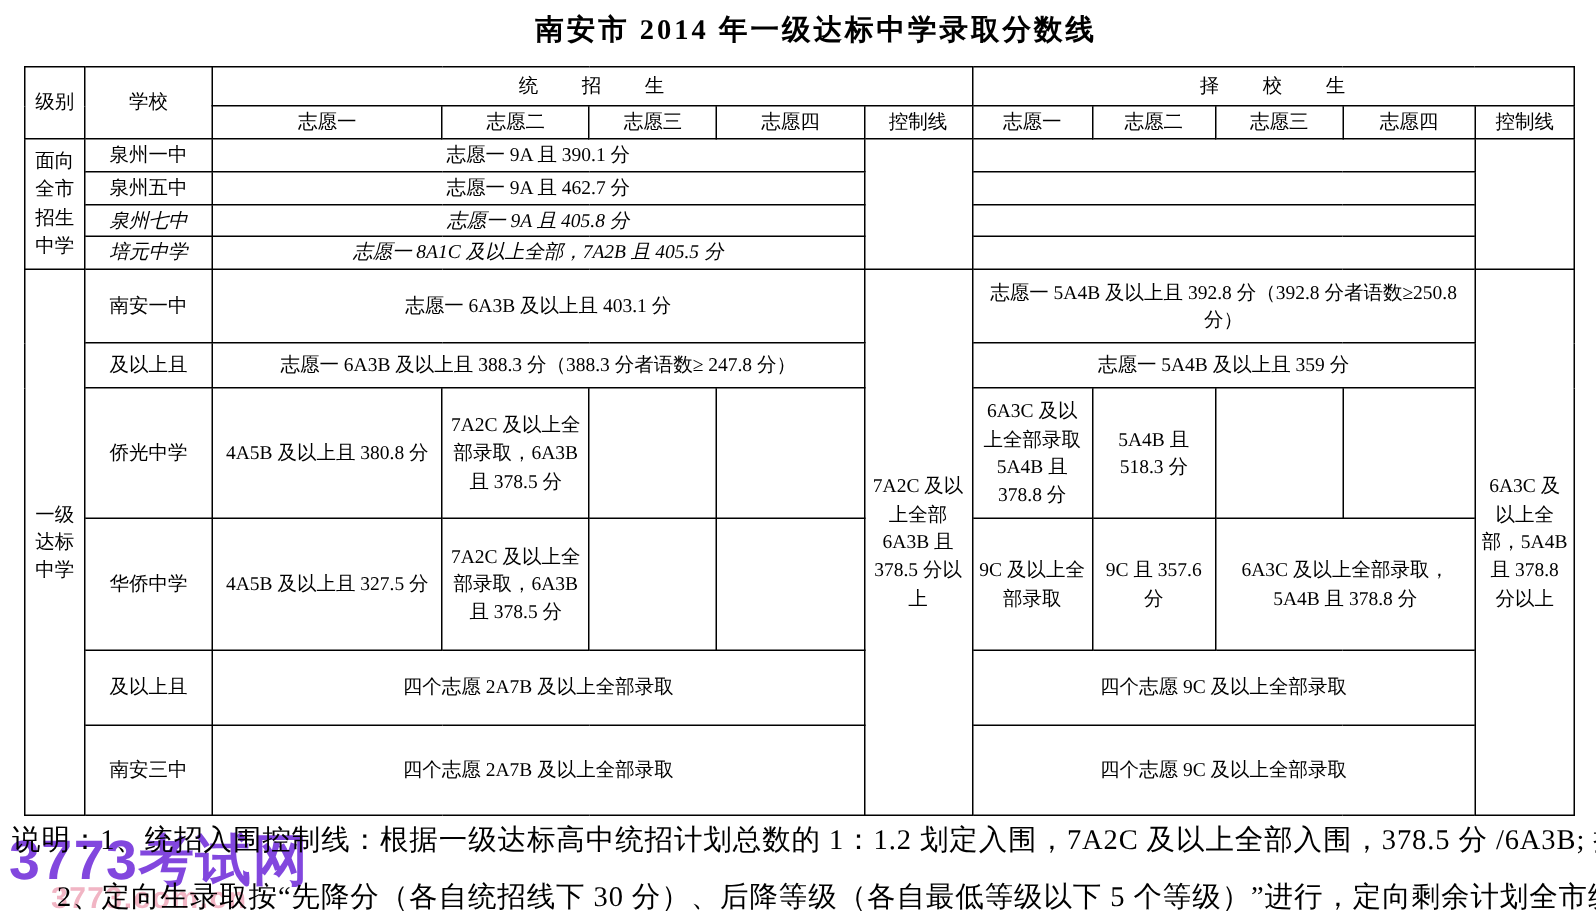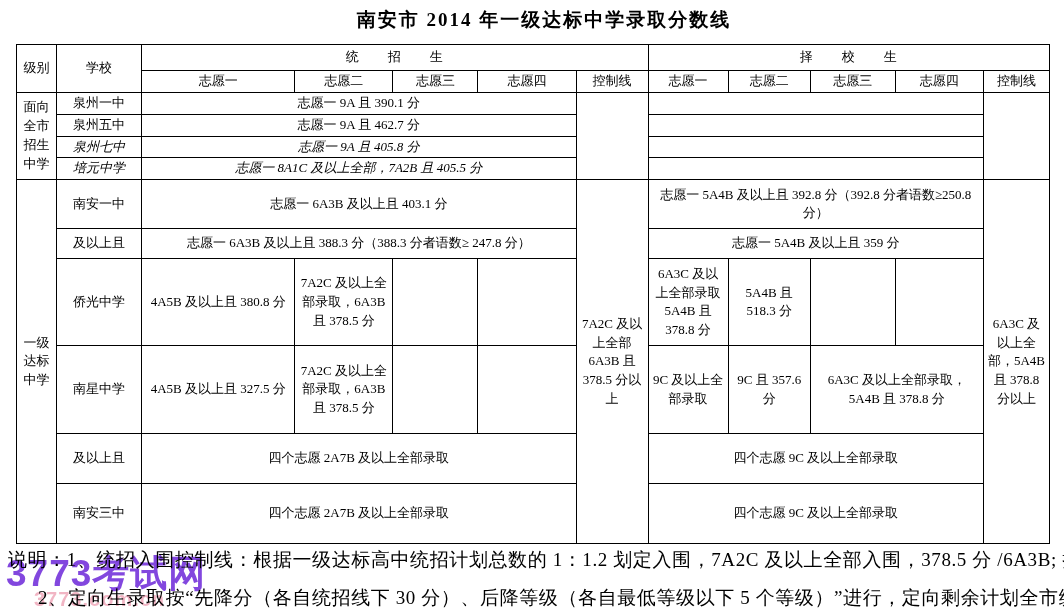--- a/index.html
+++ b/index.html
@@ -115,21 +115,21 @@
     <td>4A5B 及以上且 380.8 分</td>
     <td>7A2C 及以上全部录取，6A3B 且 378.5 分</td>
     <td></td>
     <td></td>
     <td>6A3C 及以上全部录取 5A4B 且 378.8 分</td>
     <td>5A4B 且 518.3 分</td>
     <td></td>
     <td></td>
   </tr>
   <tr class="r8">
-    <td>南星中学</td>
+    <td>华侨中学</td>
     <td class="al">4A5B 及以上且 327.5 分</td>
     <td>7A2C 及以上全部录取，6A3B 且 378.5 分</td>
     <td></td>
     <td></td>
     <td>9C 及以上全部录取</td>
     <td>9C 且 357.6 分</td>
     <td colspan="2" class="al">6A3C 及以上全部录取，5A4B 且 378.8 分</td>
   </tr>
   <tr class="r9">
     <td>及以上且</td>

